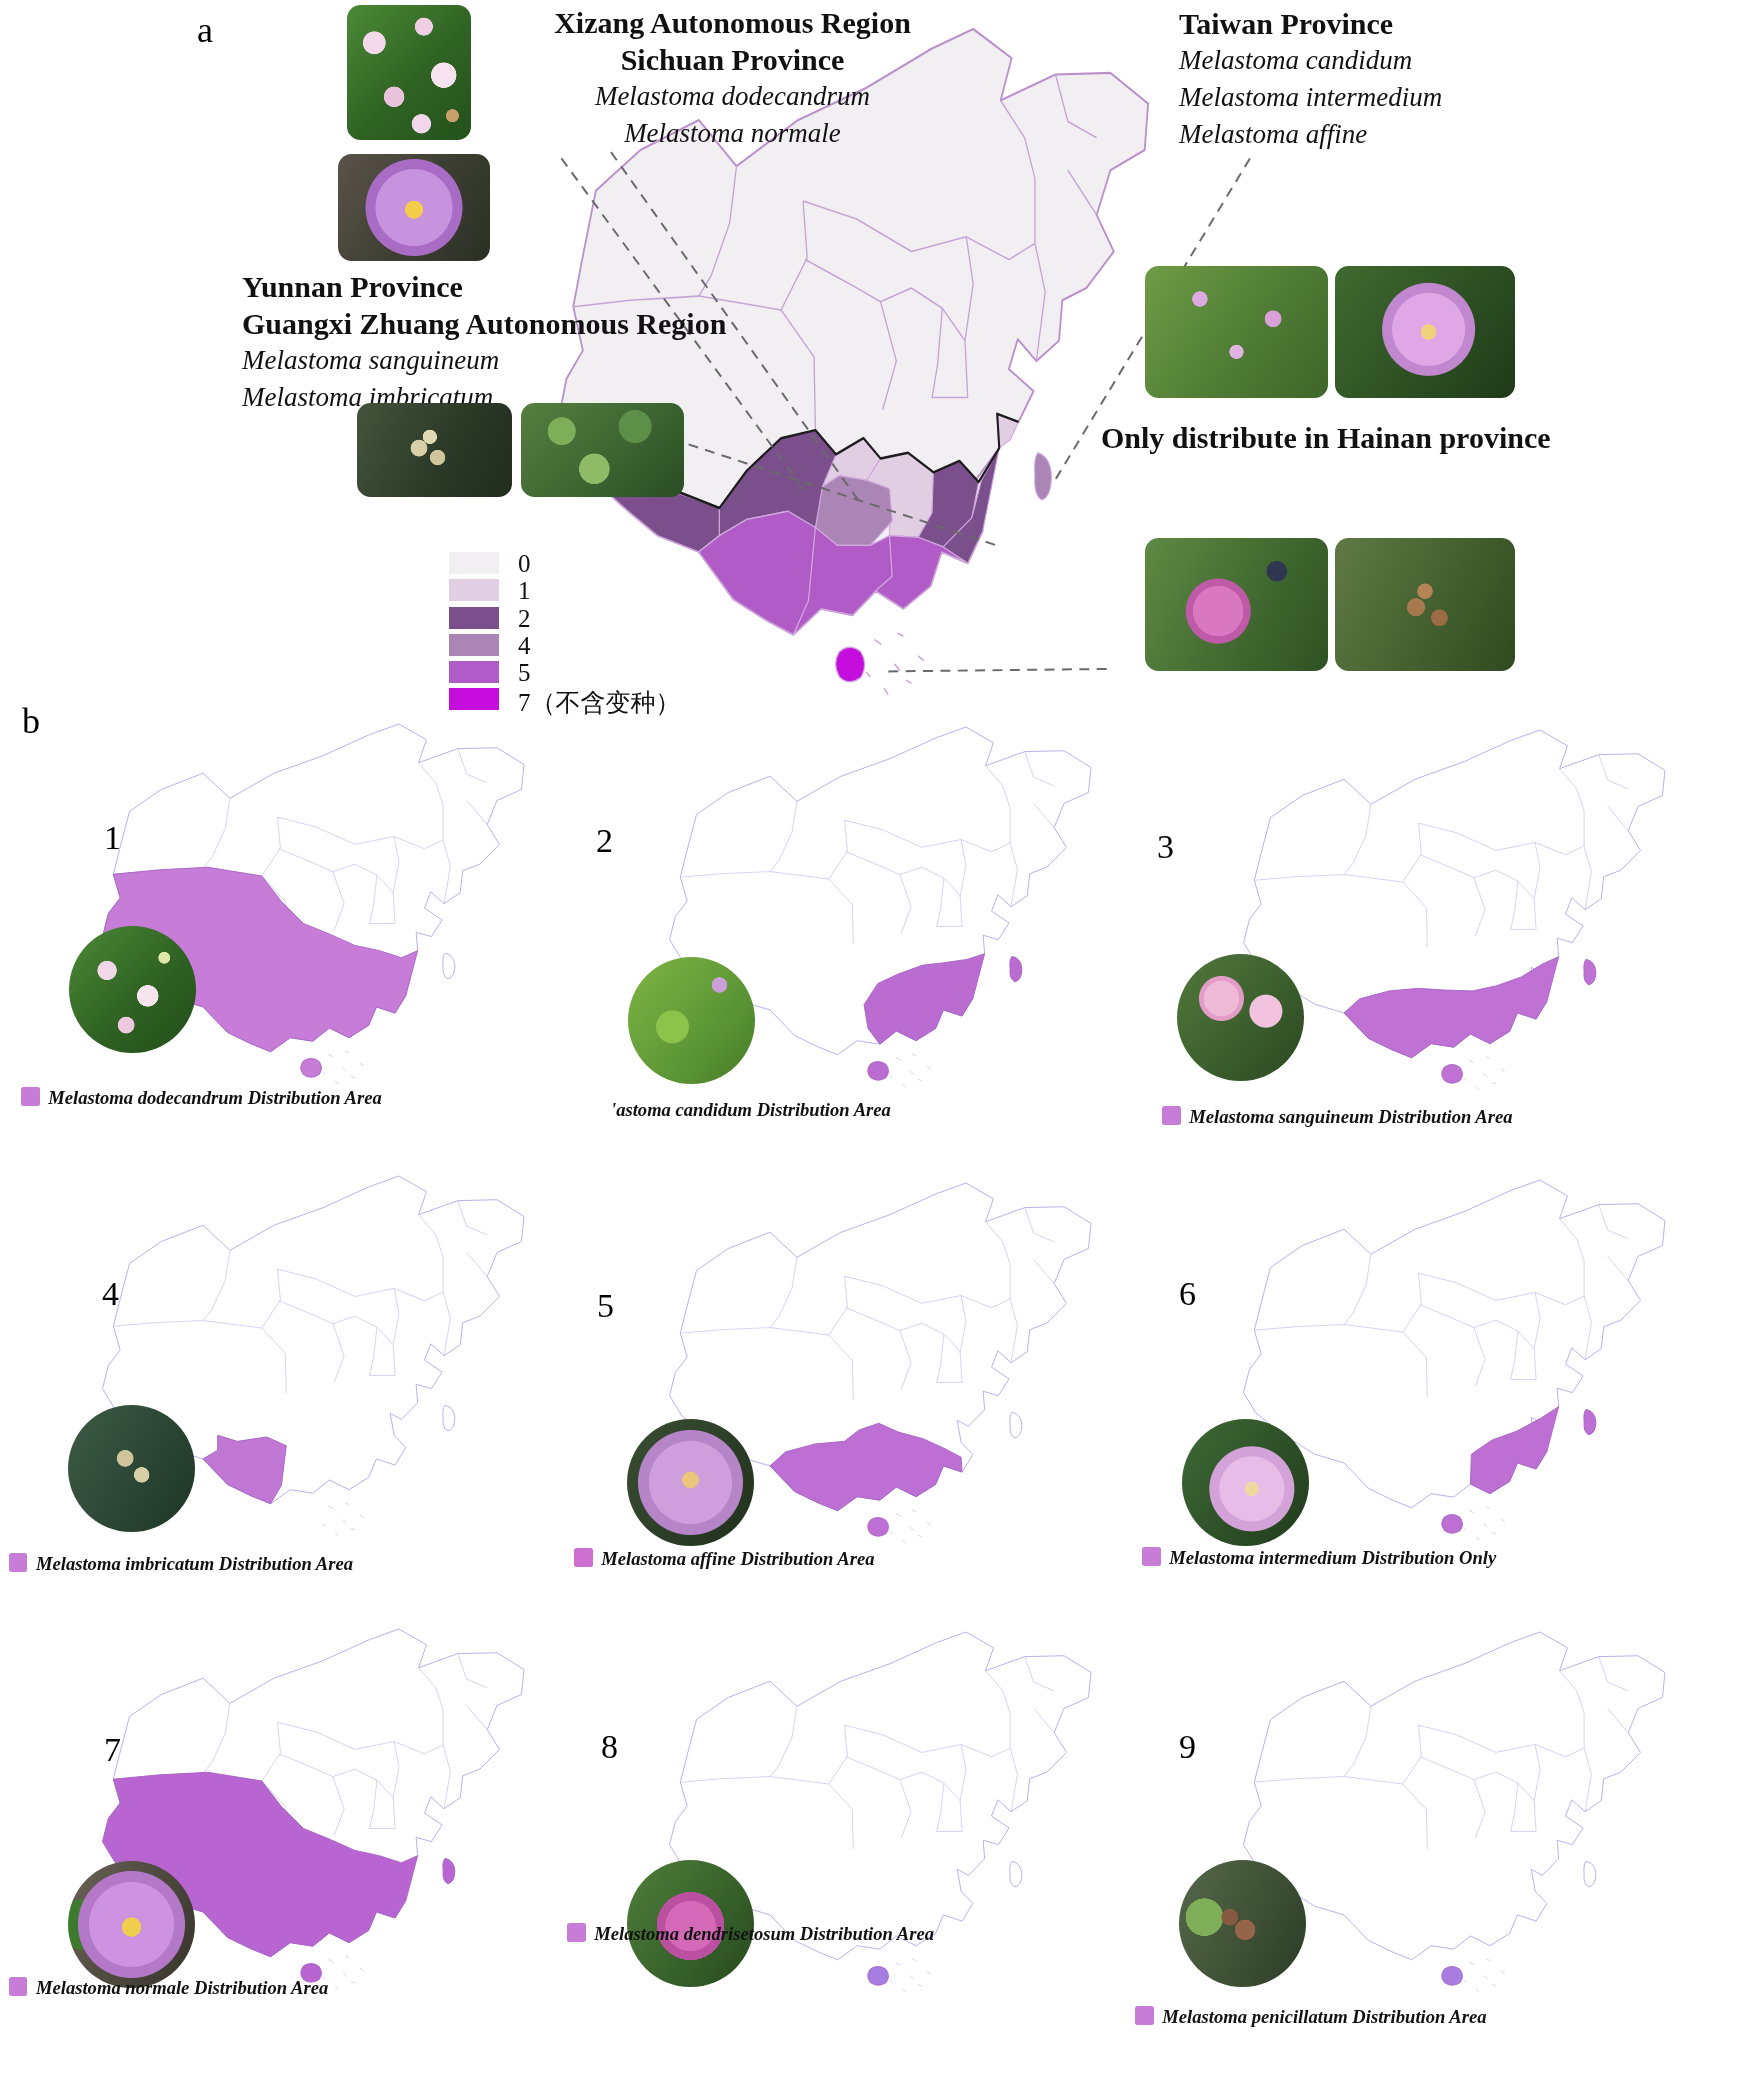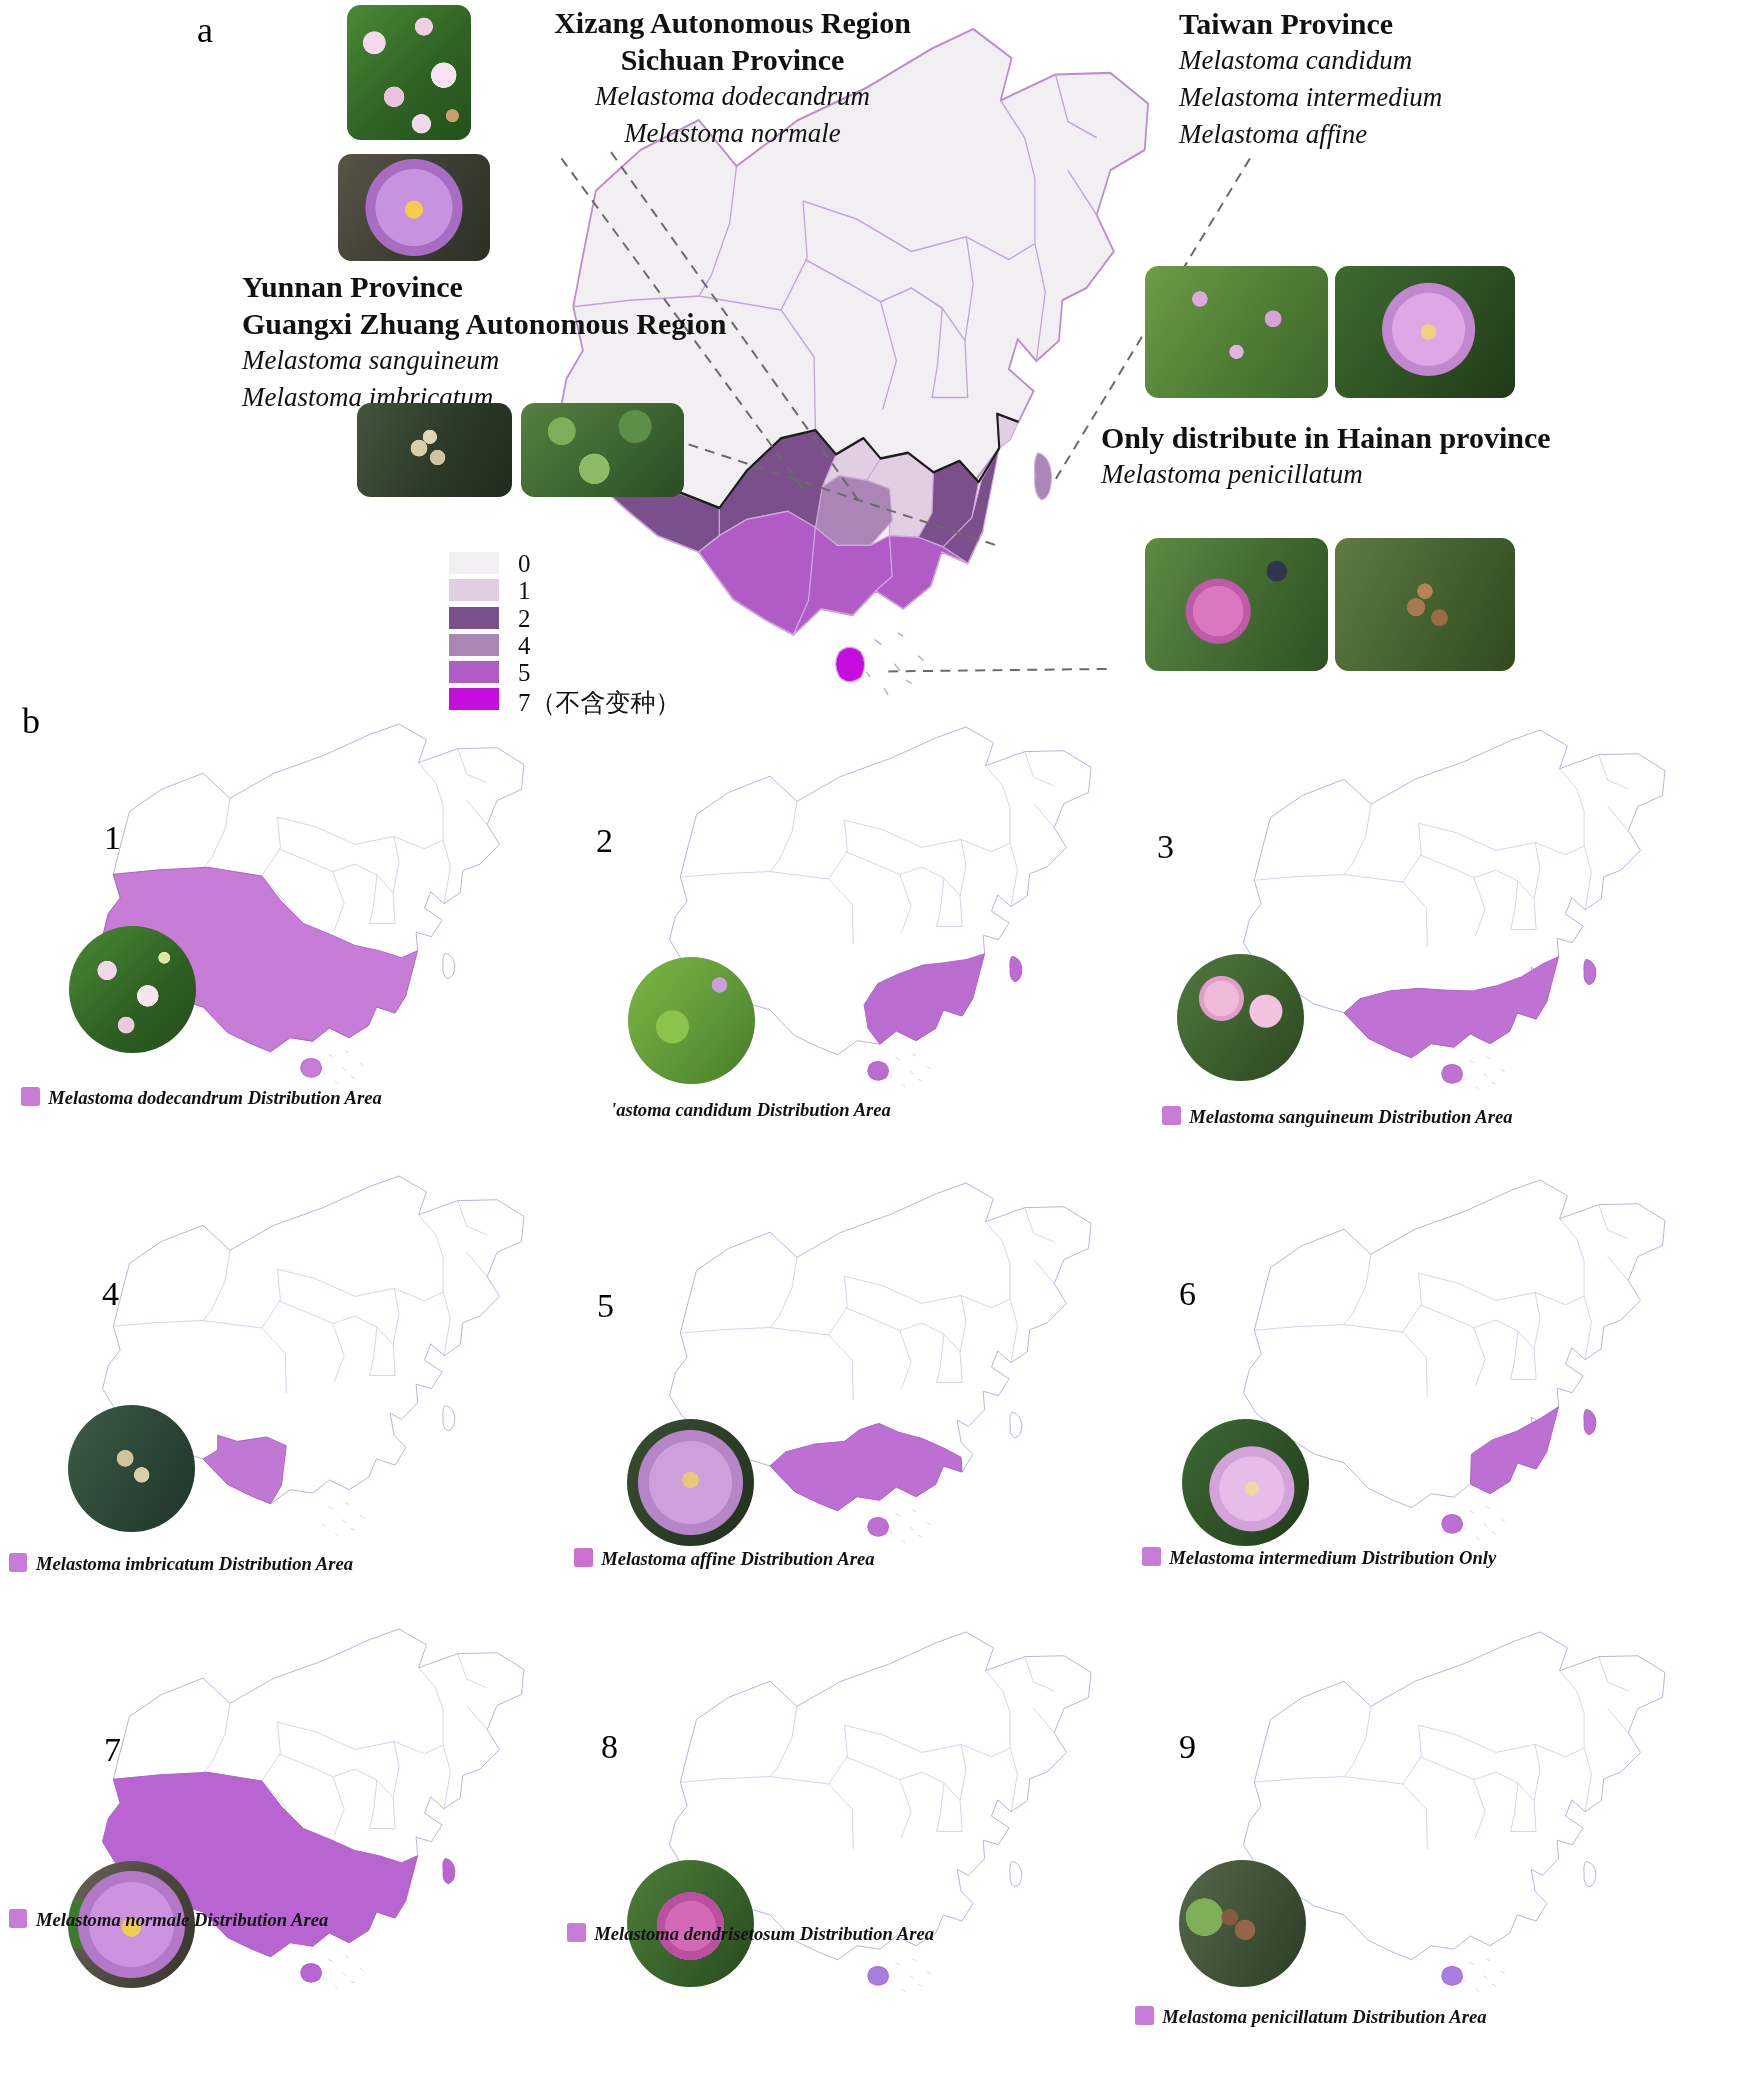--- a/index.html
+++ b/index.html
@@ -197,21 +197,20 @@
 
   <div class="abs" style="left:1179px;top:5px;">
     <div class="callout-bold">Taiwan Province</div>
     <div class="callout-italic">Melastoma candidum</div>
     <div class="callout-italic">Melastoma intermedium</div>
     <div class="callout-italic">Melastoma affine</div>
   </div>
 
   <div class="abs" style="left:1101px;top:419px;">
     <div class="callout-bold">Only distribute in Hainan province</div>
-    <div class="callout-italic">Melastoma penicillatum</div>
   </div>
 
   <div class="abs photo ph-dodec" style="left:347px;top:5px;width:124px;height:135px;"></div>
   <div class="abs photo ph-normale" style="left:338px;top:154px;width:152px;height:107px;"></div>
   <div class="abs photo ph-sangfruit" style="left:357px;top:403px;width:155px;height:94px;"></div>
   <div class="abs photo ph-imbfoliage" style="left:521px;top:403px;width:163px;height:94px;"></div>
   <div class="abs photo ph-candidum" style="left:1145px;top:266px;width:183px;height:132px;"></div>
   <div class="abs photo ph-affine" style="left:1335px;top:266px;width:180px;height:132px;"></div>
   <div class="abs photo ph-dendri" style="left:1145px;top:538px;width:183px;height:133px;"></div>
   <div class="abs photo ph-penic" style="left:1335px;top:538px;width:180px;height:133px;"></div>
@@ -331,21 +330,21 @@
   <svg class="abs" style="left:56px;top:1622px;" width="490" height="369" viewBox="0 0 1000 840" preserveAspectRatio="none">
     <use href="#cn-inner" class="inner-b"></use>
       <use href="#cn-outline" class="outline-b"></use>
     <use href="#cn-isl" class="inner-b"></use>
     <use href="#blob-sw" class="dist" style="fill: rgb(185, 101, 209);"></use>
       <use href="#cn-taiwan" class="dist" style="fill: rgb(185, 101, 209);"></use>
       <use href="#cn-hainan" class="dist" style="fill: rgb(185, 101, 209);"></use>
   </svg>
   <div class="abs map-number" style="left:104px;top:1731px;">7</div>
   <div class="abs cphoto cp-7" style="left:68px;top:1861px;"></div>
-  <div class="abs bcaption" style="left:8.7px;top:1909px;">
+  <div class="abs bcaption" style="left:8.7px;top:1977px;">
     <span class="sw" style="background: rgb(199, 125, 215);"></span><span class="ctext">Melastoma normale Distribution Area</span>
   </div>
 
   <svg class="abs" style="left:623px;top:1625px;" width="490" height="369" viewBox="0 0 1000 840" preserveAspectRatio="none">
     <use href="#cn-inner" class="inner-b"></use>
       <use href="#cn-outline" class="outline-b"></use>
     <use href="#cn-taiwan" class="isl-b"></use>
       <use href="#cn-isl" class="inner-b"></use>
     <use href="#cn-hainan" class="dist" style="fill: rgb(167, 125, 226);"></use>
   </svg>

